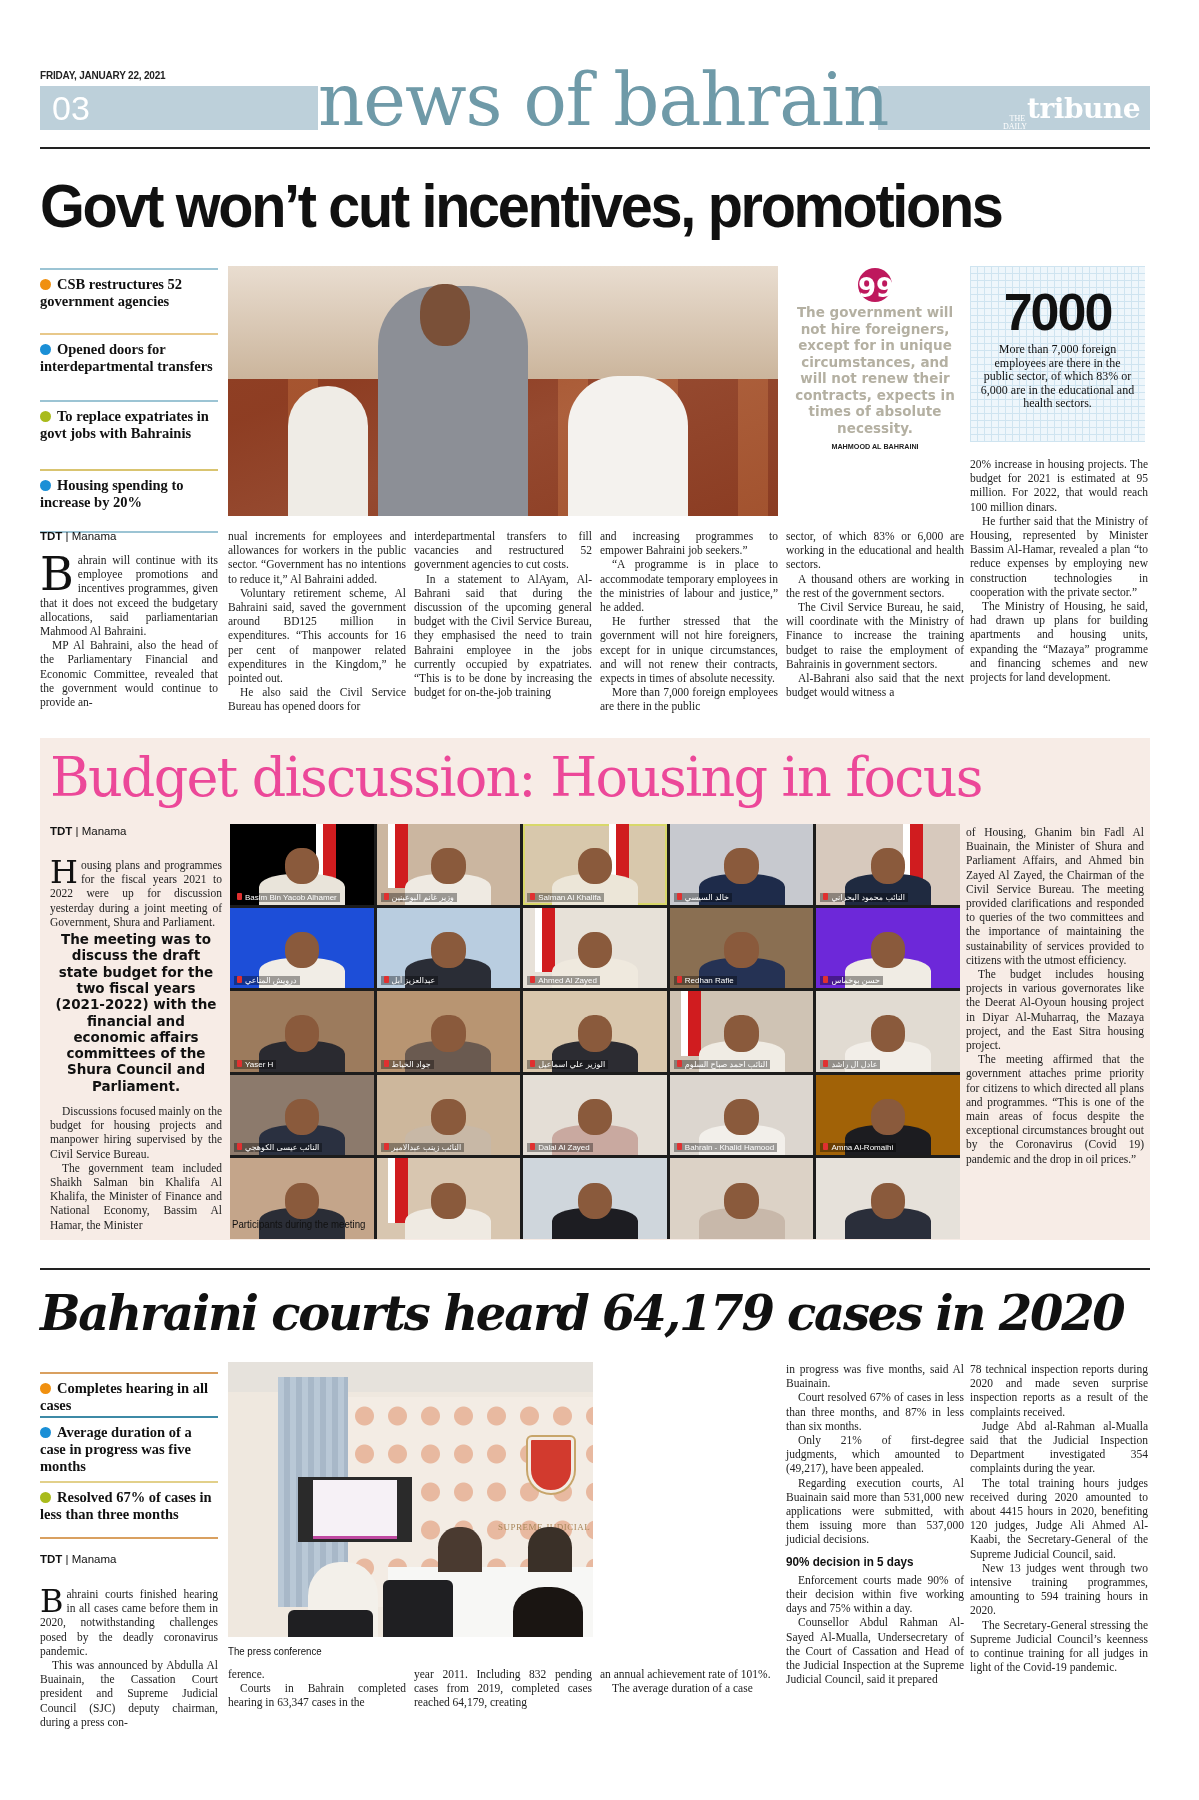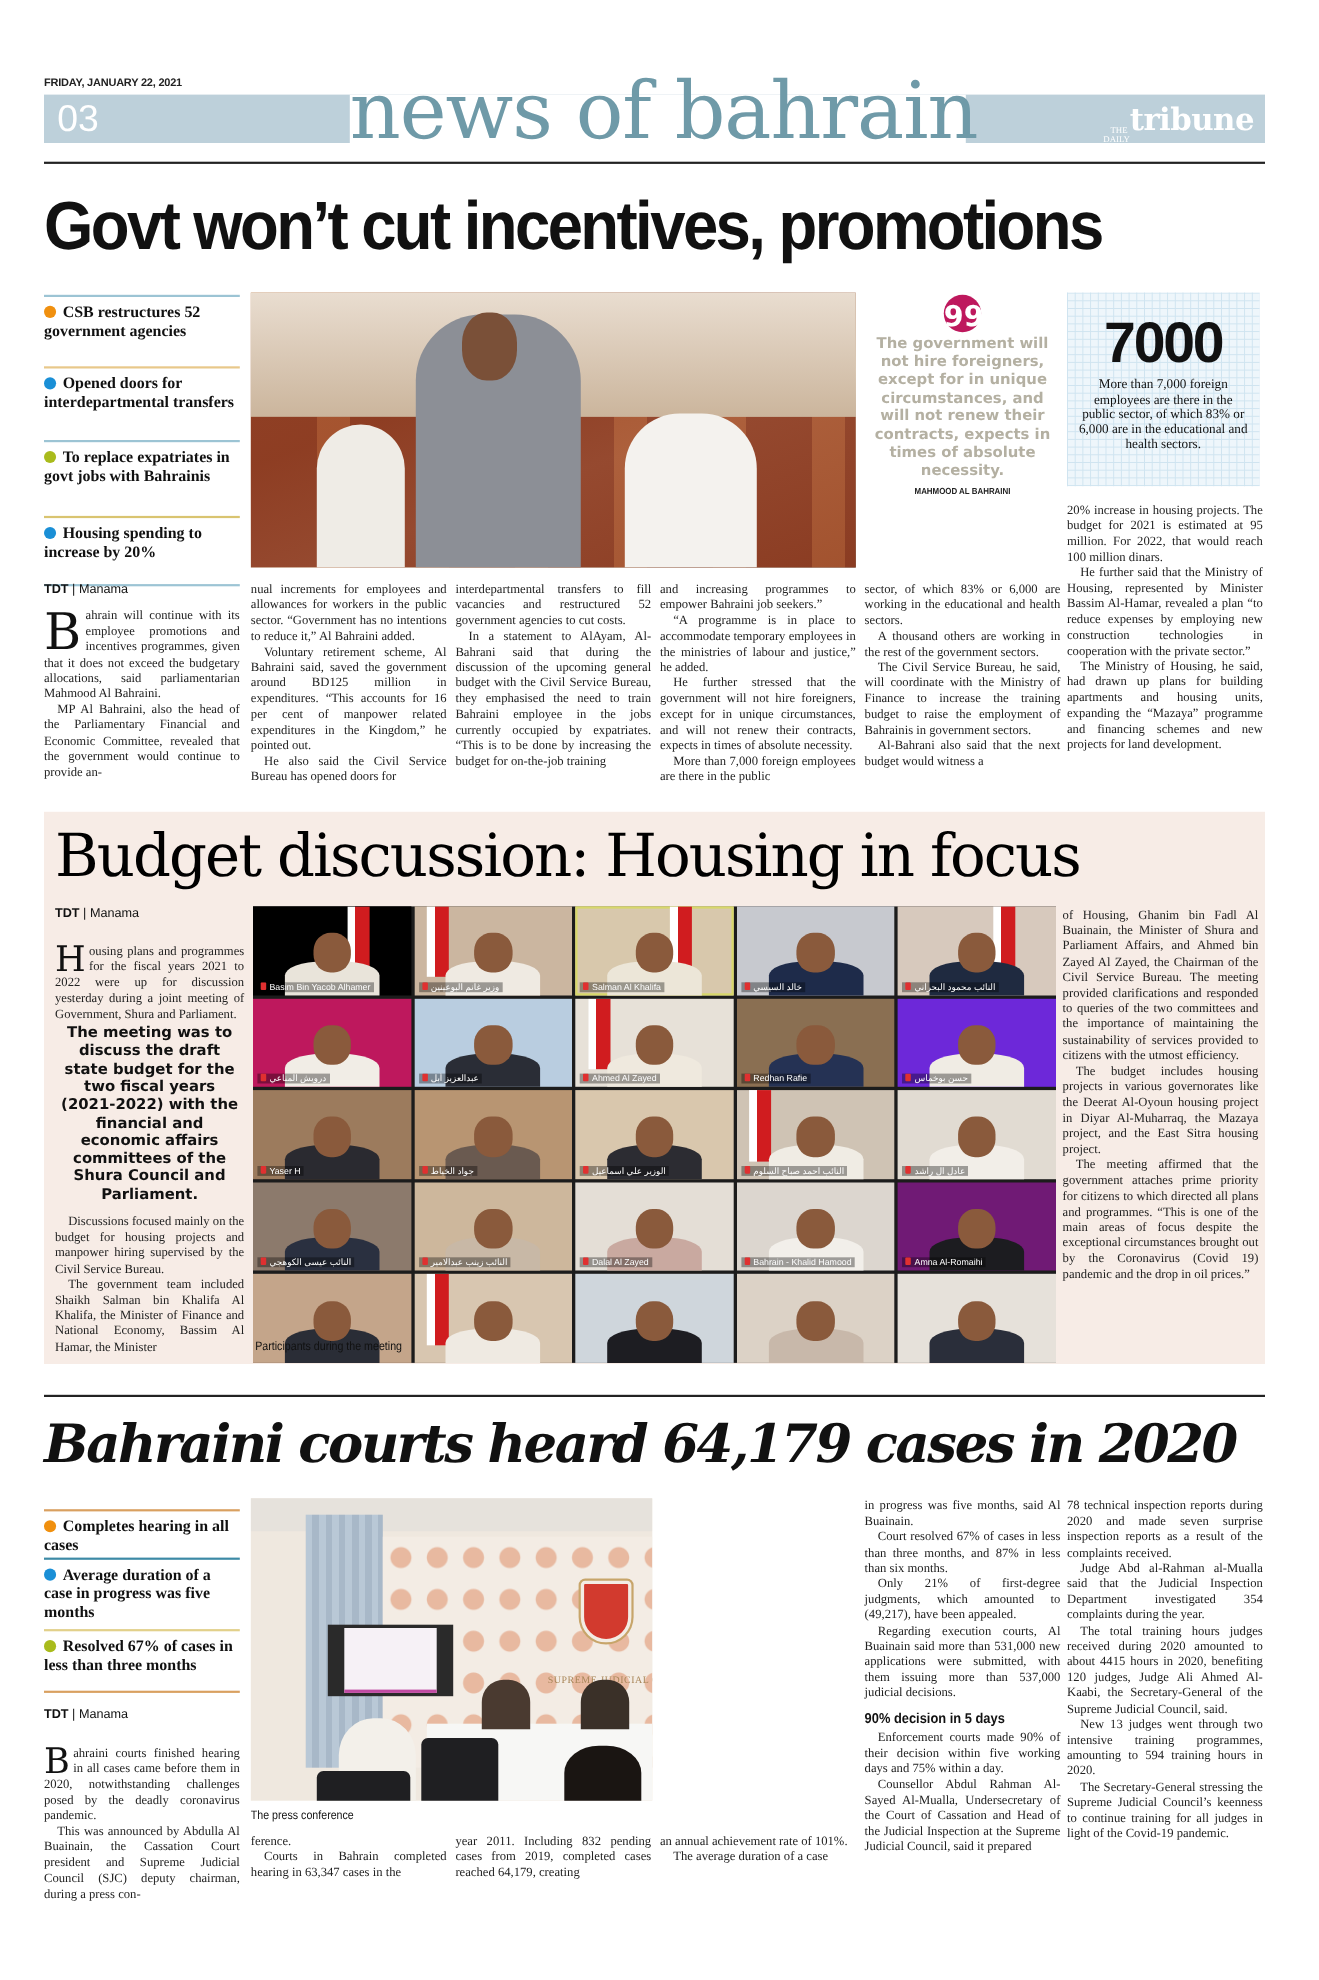--- a/index.html
+++ b/index.html
@@ -13,21 +13,21 @@
   .mast-page { left: 52px; top: 88px; font-family: "Liberation Sans", sans-serif; font-size: 34px; font-weight: 300; color: #ffffff; line-height: 40px; }
   .mast-title { left: 318px; top: 58px; font-family: "DejaVu Serif", serif; font-size: 72px; color: #6f9aa8; letter-spacing: -1px; line-height: 84px; font-weight: 300; -webkit-text-stroke: 0; }
   .mast-title-bg { left: 318px; top: 86px; width: 560px; height: 44px; background: #ffffff; }
   .mast-logo { left: 975px; top: 90px; width: 165px; height: 36px; display: flex; align-items: center; justify-content: flex-end; gap: 2px; }
   .mast-logo .small { font-family: "Liberation Serif", serif; font-size: 8px; line-height: 8px; color: #fff; text-align: right; }
   .mast-logo .big { font-family: "DejaVu Serif", serif; font-weight: bold; font-size: 28px; color: #fff; letter-spacing: -0.5px; }
   .rule-top { left: 40px; top: 147px; width: 1110px; height: 2px; background: #222; }
 
   
   .h1 { left: 40px; top: 170px; width: 1110px; font-family: "Liberation Sans", "DejaVu Sans", sans-serif; font-weight: bold; font-size: 62px; letter-spacing: -2.5px; line-height: 72px; color: #111; transform: scaleX(0.93); transform-origin: left; white-space: nowrap; }
-  .h2 { left: 50px; top: 745px; font-family: "DejaVu Serif", serif; font-size: 54px; letter-spacing: -1.8px; line-height: 66px; color: #000000; white-space: nowrap; }
+  .h2 { left: 50px; top: 745px; font-family: "DejaVu Serif", serif; font-size: 54px; letter-spacing: -1.8px; line-height: 66px; color: #ec4899; white-space: nowrap; }
   .h3 { left: 40px; top: 1283px; font-family: "DejaVu Serif", serif; font-weight: bold; font-style: italic; font-size: 48px; letter-spacing: -2.2px; line-height: 60px; color: #111; white-space: nowrap; }
 
   
   .hl { position: absolute; left: 40px; width: 178px; font-family: "Liberation Serif", serif; font-weight: bold; font-size: 14.5px; line-height: 17px; color: #111; padding: 6px 0 8px; }
   .hl .dot { display: inline-block; width: 11px; height: 11px; border-radius: 50%; margin-right: 6px; vertical-align: -1px; }
   .hl-rule { position: absolute; left: 40px; width: 178px; height: 2px; }
 
   .byline { font-family: "Liberation Sans", sans-serif; font-size: 11.5px; color: #111; }
   .byline b { font-weight: bold; }
 
@@ -205,21 +205,21 @@
       <div class="body" style="background: rgb(30, 43, 74);"></div>
       <div class="face"></div>
       <div class="name"><span class="mic"></span><span>خالد السيسي</span></div>
     </div>
     <div class="vc-tile" style="background: rgb(215, 201, 189);">
       <div class="flag" style="left: 60%;"></div>
       <div class="body" style="background: rgb(31, 42, 64);"></div>
       <div class="face"></div>
       <div class="name"><span class="mic"></span><span>النائب محمود البحراني</span></div>
     </div>
-    <div class="vc-tile" style="background: #be185d;">
+    <div class="vc-tile" style="background: #1d4ed8;">
       <div class="body" style="background: rgb(241, 237, 230);"></div>
       <div class="face"></div>
       <div class="name"><span class="mic"></span><span>درويش المناعي</span></div>
     </div>
     <div class="vc-tile" style="background: rgb(185, 205, 224);">
       <div class="body" style="background: rgb(42, 45, 54);"></div>
       <div class="face"></div>
       <div class="name"><span class="mic"></span><span>عبدالعزيز أبل</span></div>
     </div>
     <div class="vc-tile" style="background: rgb(231, 225, 216);">
@@ -277,21 +277,21 @@
     <div class="vc-tile" style="background: rgb(228, 222, 214);">
       <div class="body" style="background: rgb(201, 169, 160);"></div>
       <div class="face"></div>
       <div class="name"><span class="mic"></span><span>Dalal Al Zayed</span></div>
     </div>
     <div class="vc-tile" style="background: rgb(220, 214, 207);">
       <div class="body" style="background: rgb(242, 239, 234);"></div>
       <div class="face"></div>
       <div class="name"><span class="mic"></span><span>Bahrain - Khalid Hamood</span></div>
     </div>
-    <div class="vc-tile" style="background: #701a75;">
+    <div class="vc-tile" style="background: #a16207;">
       <div class="body" style="background: rgb(28, 28, 32);"></div>
       <div class="face"></div>
       <div class="name"><span class="mic"></span><span>Amna Al-Romaihi</span></div>
     </div>
     <div class="vc-tile" style="background: rgb(196, 165, 138);">
       <div class="body" style="background: rgb(42, 45, 54);"></div>
       <div class="face"></div>
     </div>
     <div class="vc-tile" style="background: rgb(216, 198, 176);">
       <div class="flag" style="left: 8%;"></div>

